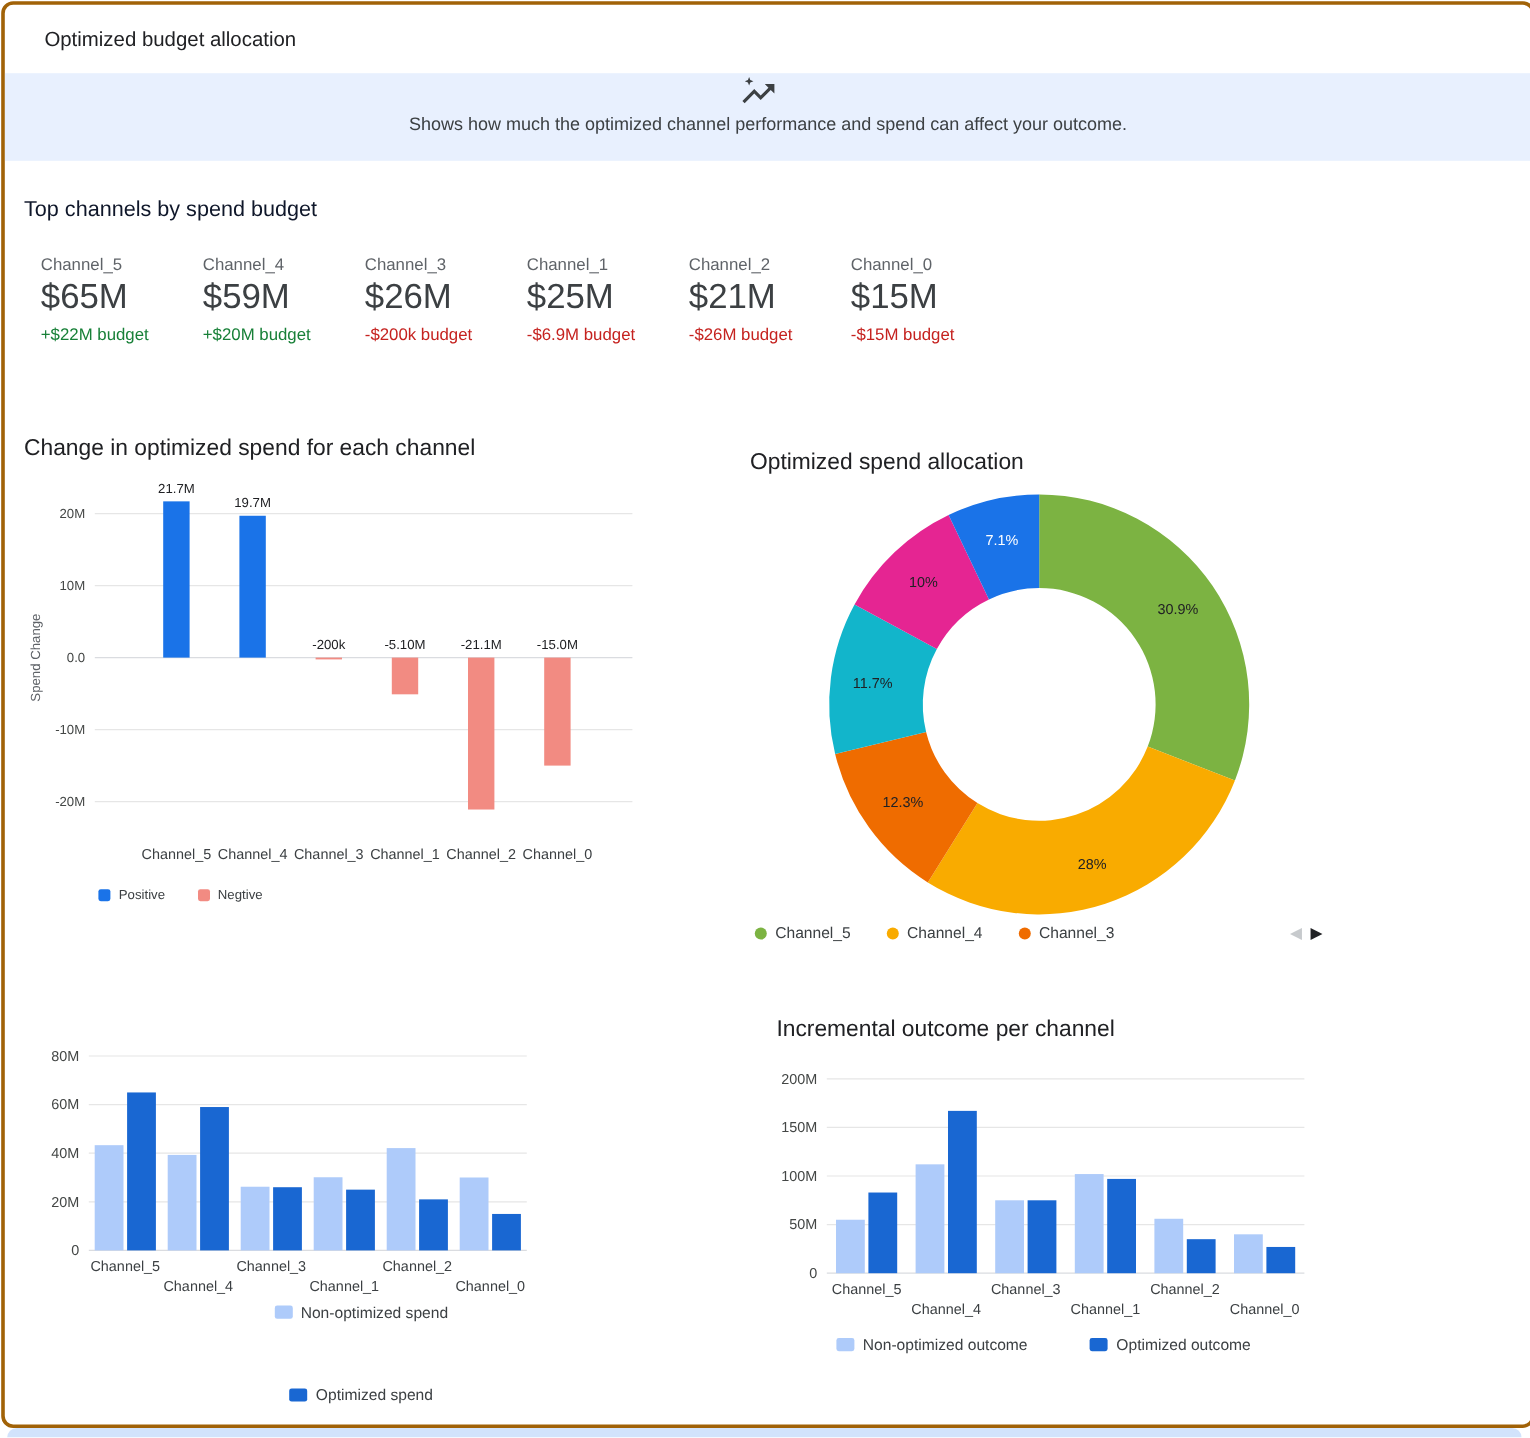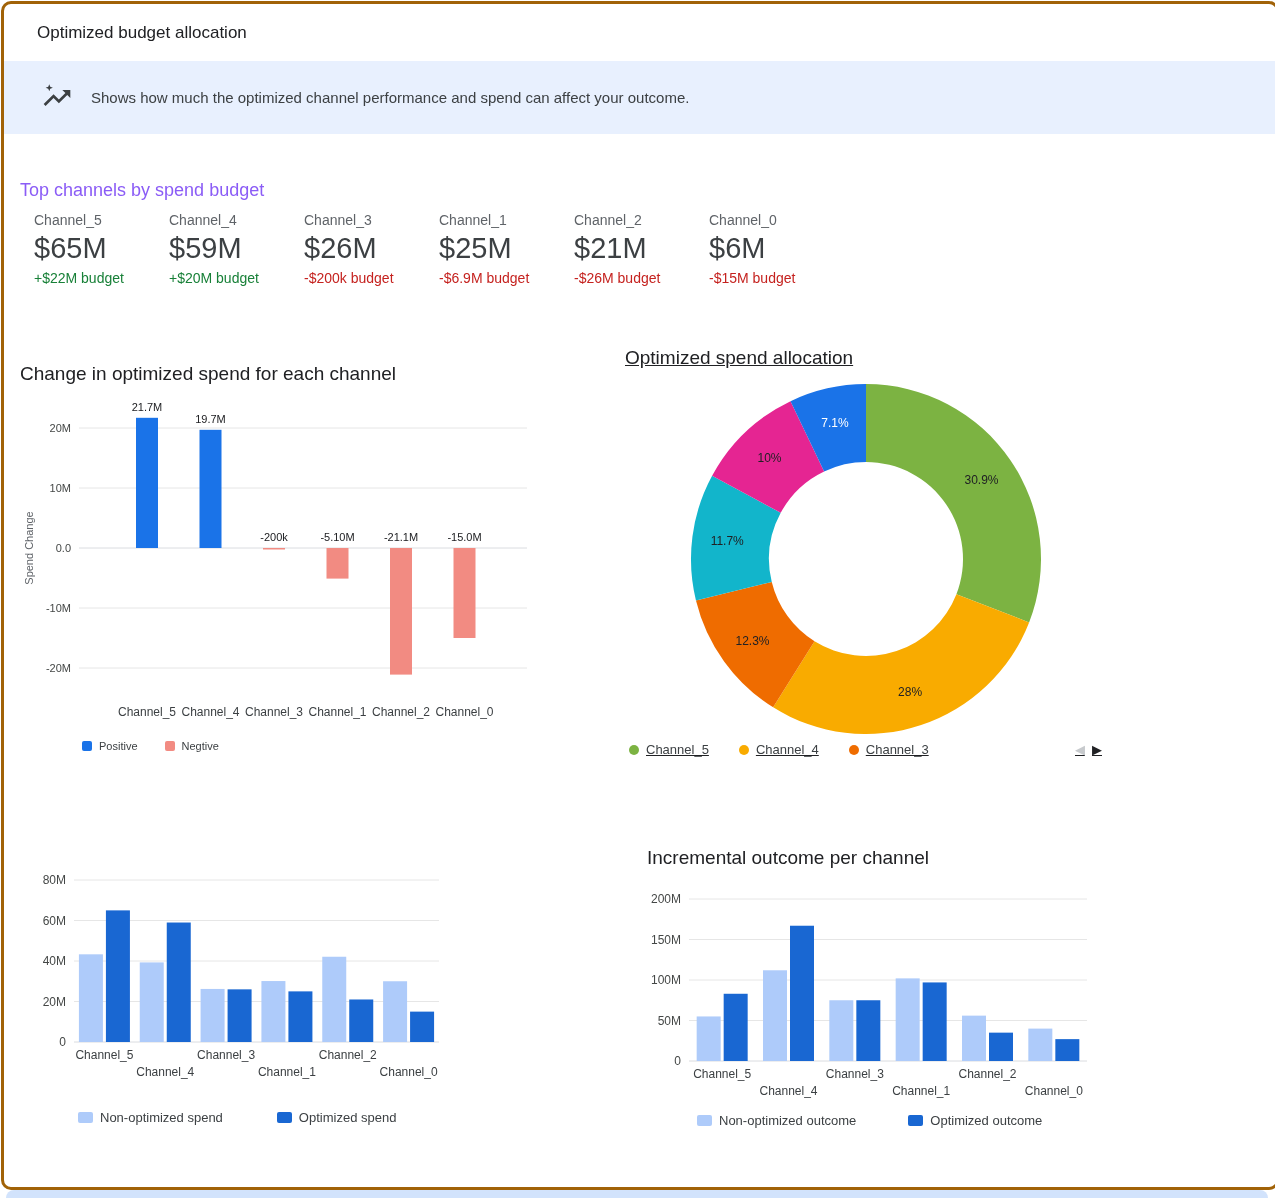--- a/index.html
+++ b/index.html
@@ -7,37 +7,37 @@
     width:1275px;height:1198px;position:relative;overflow:hidden;
     background:#ffffff;color:#202124;
     font-family:"Liberation Sans",sans-serif;
   }
   .card{
     position:absolute;left:1px;top:1px;width:1272px;height:1183px;
     background:#fff;border:3px solid #a16207;border-radius:10px;overflow:hidden;
   }
   .card-header{height:57px;display:flex;align-items:center;padding:0 33px;}
   .card-title{font-size:17px;color:#202124;}
-  .banner{height:73px;background:var(--banner-bg,#e8f0fe);display:flex;align-items:center;padding:0 36px;}
+  .banner{height:73px;background:var(--banner-bg,#e8f0fe);display:flex;align-items:center;padding:0 22px;flex-direction:column;}
   .banner-icon{width:34px;height:34px;margin-right:17px;flex:none;display:flex;align-items:center;justify-content:center;}
   .banner-text{font-size:15px;color:#3c4043;}
 
-  .top-title{position:absolute;left:16px;top:176px;font-size:18px;font-weight:400;color:#8b5cf6;}
+  .top-title{position:absolute;left:16px;top:160px;font-size:18px;font-weight:400;color:#0f172a;}
   .channel-row{position:absolute;left:30px;top:208px;display:flex;}
   .channel-cell{width:135px;}
   .channel-name{font-size:14px;color:#5f6368;}
   .channel-amount{font-size:29px;color:#3c4043;margin-top:4px;line-height:32px;}
   .channel-delta{font-size:14px;margin-top:6px;}
   .delta-up{color:var(--positive,#188038);}
   .delta-down{color:var(--negative,#c5221f);}
 
   .chart-title{font-size:19px;font-weight:400;color:#202124;line-height:19px;}
   .block-change{position:absolute;left:16px;top:360px;width:592px;}
   .block-change svg{margin-top:6px;display:block;}
-  .block-donut{position:absolute;left:621px;top:344px;width:479px;text-decoration:underline;}
+  .block-donut{position:absolute;left:621px;top:372px;width:479px;}
   .block-donut svg{margin-top:6px;display:block;}
   .block-budget{position:absolute;left:30px;top:844px;width:490px;}
   .block-budget svg{margin-top:14px;display:block;}
   .block-outcome{position:absolute;left:643px;top:844px;width:470px;}
   .block-outcome svg{margin-top:14px;display:block;}
 
   svg text{font-family:"Liberation Sans",sans-serif;}
   .tick{font-size:11px;fill:#444746;}
   .tick2{font-size:12px;fill:#444746;}
   .bar-label{font-size:11px;fill:#202124;}
@@ -48,21 +48,21 @@
   .legend{display:flex;align-items:center;}
   .legend-item{display:inline-flex;align-items:center;gap:7px;}
   .legend-swatch{display:inline-block;flex:none;}
   .legend-label{font-size:13px;color:#3c4043;white-space:nowrap;}
   #legend-change{margin:16px 0 0 62px;gap:27px;}
   #legend-change .legend-label{font-size:11px;}
   #legend-change .legend-swatch{width:10px;height:10px;border-radius:2px;}
   #legend-donut{gap:30px;margin-left:4px;}
   #legend-donut .legend-swatch{width:10px;height:10px;border-radius:50%;}
   .legend-grouped .legend-swatch{width:15px;height:11px;border-radius:2px;}
-  #legend-budget{margin:28px 0 0 44px;gap:54px;}
+  #legend-budget{margin:4px 0 0 44px;gap:54px;flex-direction:column;}
   #legend-outcome{margin:12px 0 0 50px;gap:52px;}
   .donut-legend-row{display:flex;align-items:center;margin-top:5px;padding-right:2px;}
   .pager{margin-left:auto;display:flex;align-items:center;gap:7px;}
   .pager button{background:none;border:none;padding:0;font-size:13px;cursor:pointer;font-family:inherit;line-height:1;}
   .pager-prev{color:#c7cacd;}
   .pager-next{color:#202124;}
 
   .next-peek{position:absolute;left:6px;right:7px;top:1190px;height:8px;background:#d2e3fc;border-radius:8px 8px 0 0;}
 </style>
 </head>
@@ -106,21 +106,21 @@
         <div class="channel-amount">$25M</div>
         <div class="channel-delta delta-down">-$6.9M budget</div>
       </div>
       <div class="channel-cell">
         <div class="channel-name">Channel_2</div>
         <div class="channel-amount">$21M</div>
         <div class="channel-delta delta-down">-$26M budget</div>
       </div>
       <div class="channel-cell">
         <div class="channel-name">Channel_0</div>
-        <div class="channel-amount">$6M</div>
+        <div class="channel-amount">$15M</div>
         <div class="channel-delta delta-down">-$15M budget</div>
       </div>
     </div>
 
   <div class="block-change">
     <div class="chart-title">Change in optimized spend for each channel</div>
     <svg id="chart-spend-change" width="540" height="335">
         <line x1="59" y1="39" x2="507" y2="39" stroke="#e6e6e6" stroke-width="1"></line>
         <text x="51" y="43" text-anchor="end" class="tick">20M</text>
         <line x1="59" y1="99" x2="507" y2="99" stroke="#e6e6e6" stroke-width="1"></line>

